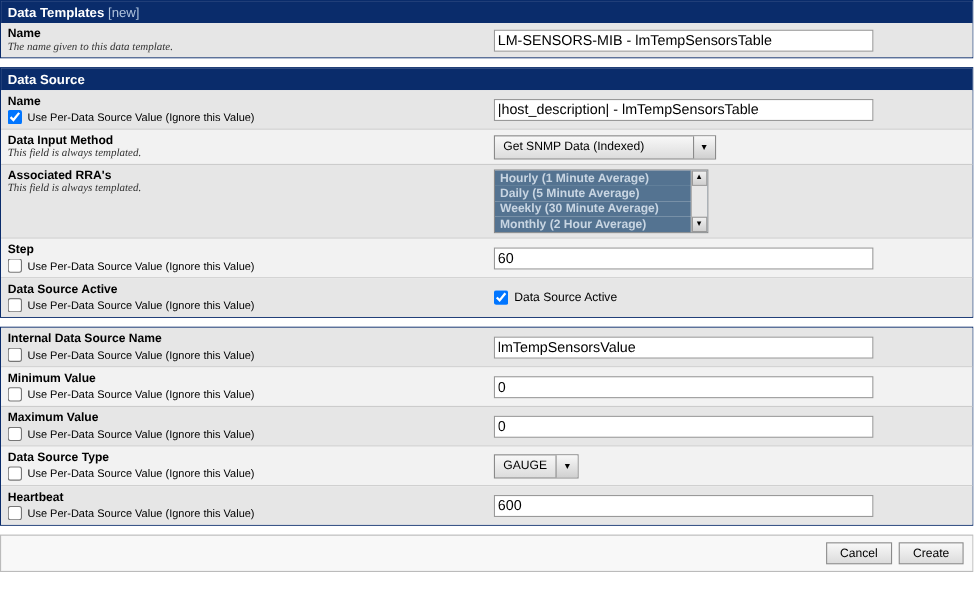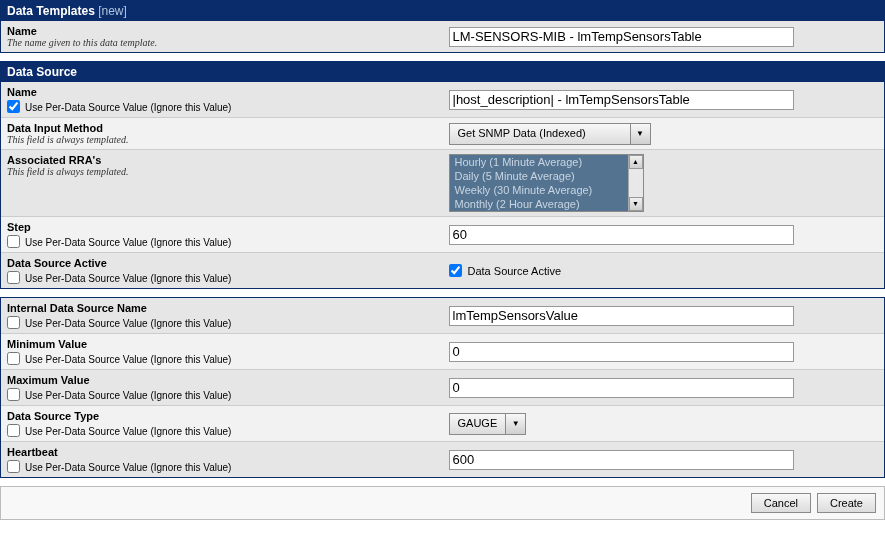--- a/index.html
+++ b/index.html
@@ -22,21 +22,21 @@
 .checkbox-row { display: flex; align-items: flex-end; margin-top: 2px; }
 .checkbox-row input[type="checkbox"] { margin-right: 5px; }
 .sub-label { font-size: 10px; }
 
 input[type="text"] { font-family: Arial, sans-serif; font-size: 13px; padding: 1px 3px; border: 1px solid #999; width: 345px; height: 20px; }
 
 .select-combo { display: inline-flex; align-items: stretch; border: 1px solid #8a8a8a; background: linear-gradient(#f8f8f8,#dcdcdc); height: 22px; }
 .select-combo .sel-text { padding: 3px 8px; font-size: 11px; min-width: 180px; }
 .select-combo .sel-arrow { border-left: 1px solid #8a8a8a; width: 20px; display: flex; align-items: center; justify-content: center; font-size: 8px; background: linear-gradient(#f8f8f8,#d0d0d0); }
 
-.multi-select { border: 1px solid #8a8a8a; width: 195px; background: #fff; position: relative; }
+.multi-select { border: 1px solid #8a8a8a; width: 195px; background: #fff; position: relative; font-weight: bold; }
 .multi-select .ms-option { background: #547391; color: #c8d5e2; padding: 1px 5px; font-size: 11px; white-space: nowrap; overflow: hidden; }
 .multi-select .scrollbar { position: absolute; right: 0; top: 0; bottom: 0; width: 15px; background: #e8e8e8; border-left: 1px solid #aaa; }
 .multi-select .scrollbar .arrow { height: 14px; background: linear-gradient(#f0f0f0,#d0d0d0); border: 1px solid #999; font-size: 7px; text-align: center; line-height: 12px; }
 .multi-select .scrollbar .track { height: calc(100% - 28px); }
 
 .footer-bar { border: 1px solid #bbb; background: #f8f8f8; padding: 6px 8px; display: flex; justify-content: flex-end; gap: 6px; margin-top: 4px; }
 .btn { border: 1px solid #8a8a8a; background: linear-gradient(#f8f8f8,#dcdcdc); padding: 3px 12px; font-size: 11px; cursor: pointer; }
 
 .checkbox-inline { display: inline-flex; align-items: center; }
 .checkbox-inline input[type="checkbox"] { margin-right: 6px; }

